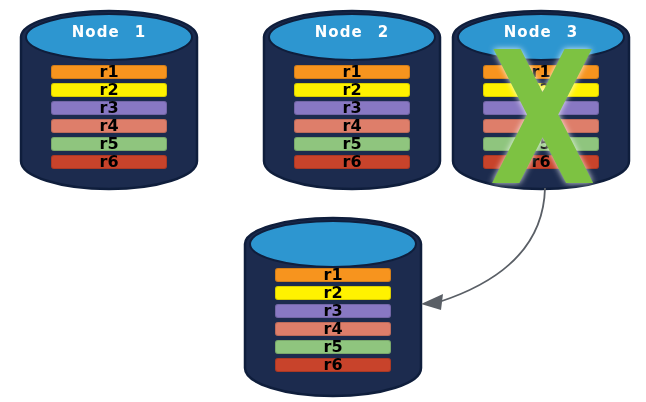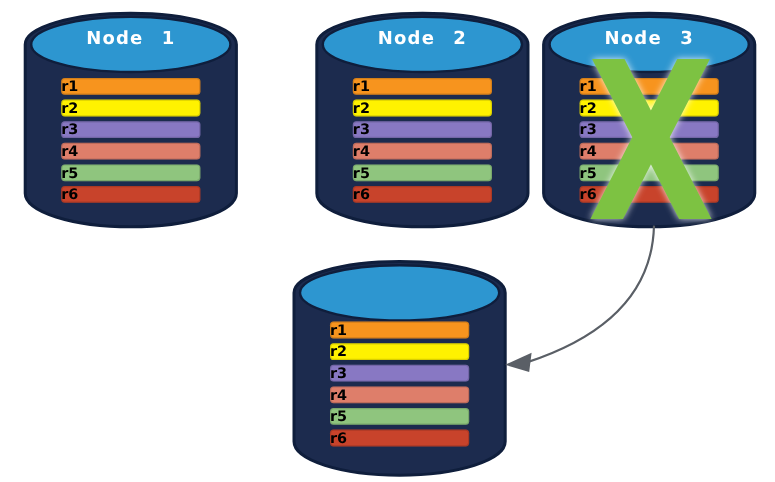--- a/index.html
+++ b/index.html
@@ -24,21 +24,22 @@
     color:var(--title_text);
     font-size:15px;font-weight:bold;
     letter-spacing:1px;word-spacing:9px;
     white-space:pre;
   }
   .bars{position:absolute;left:32px;top:60px;width:116px;}
   #node4 .bars{top:56px;}
   .bar{
     height:14px;margin-bottom:4px;
     border-radius:3px;
-    font-size:12px;font-weight:bold;line-height:14px;
+    text-align:center;
+    font-size:16px;font-weight:bold;line-height:14px;
     color:var(--row_text);
     box-shadow:0 0 0 1px rgba(0,0,0,0.15) inset;
   }
   .x-mark{
     position:absolute;left:0;top:34px;width:100%;height:162px;
     display:flex;align-items:center;justify-content:center;
     pointer-events:none;
   }
   .x-mark span{
     display:block;

